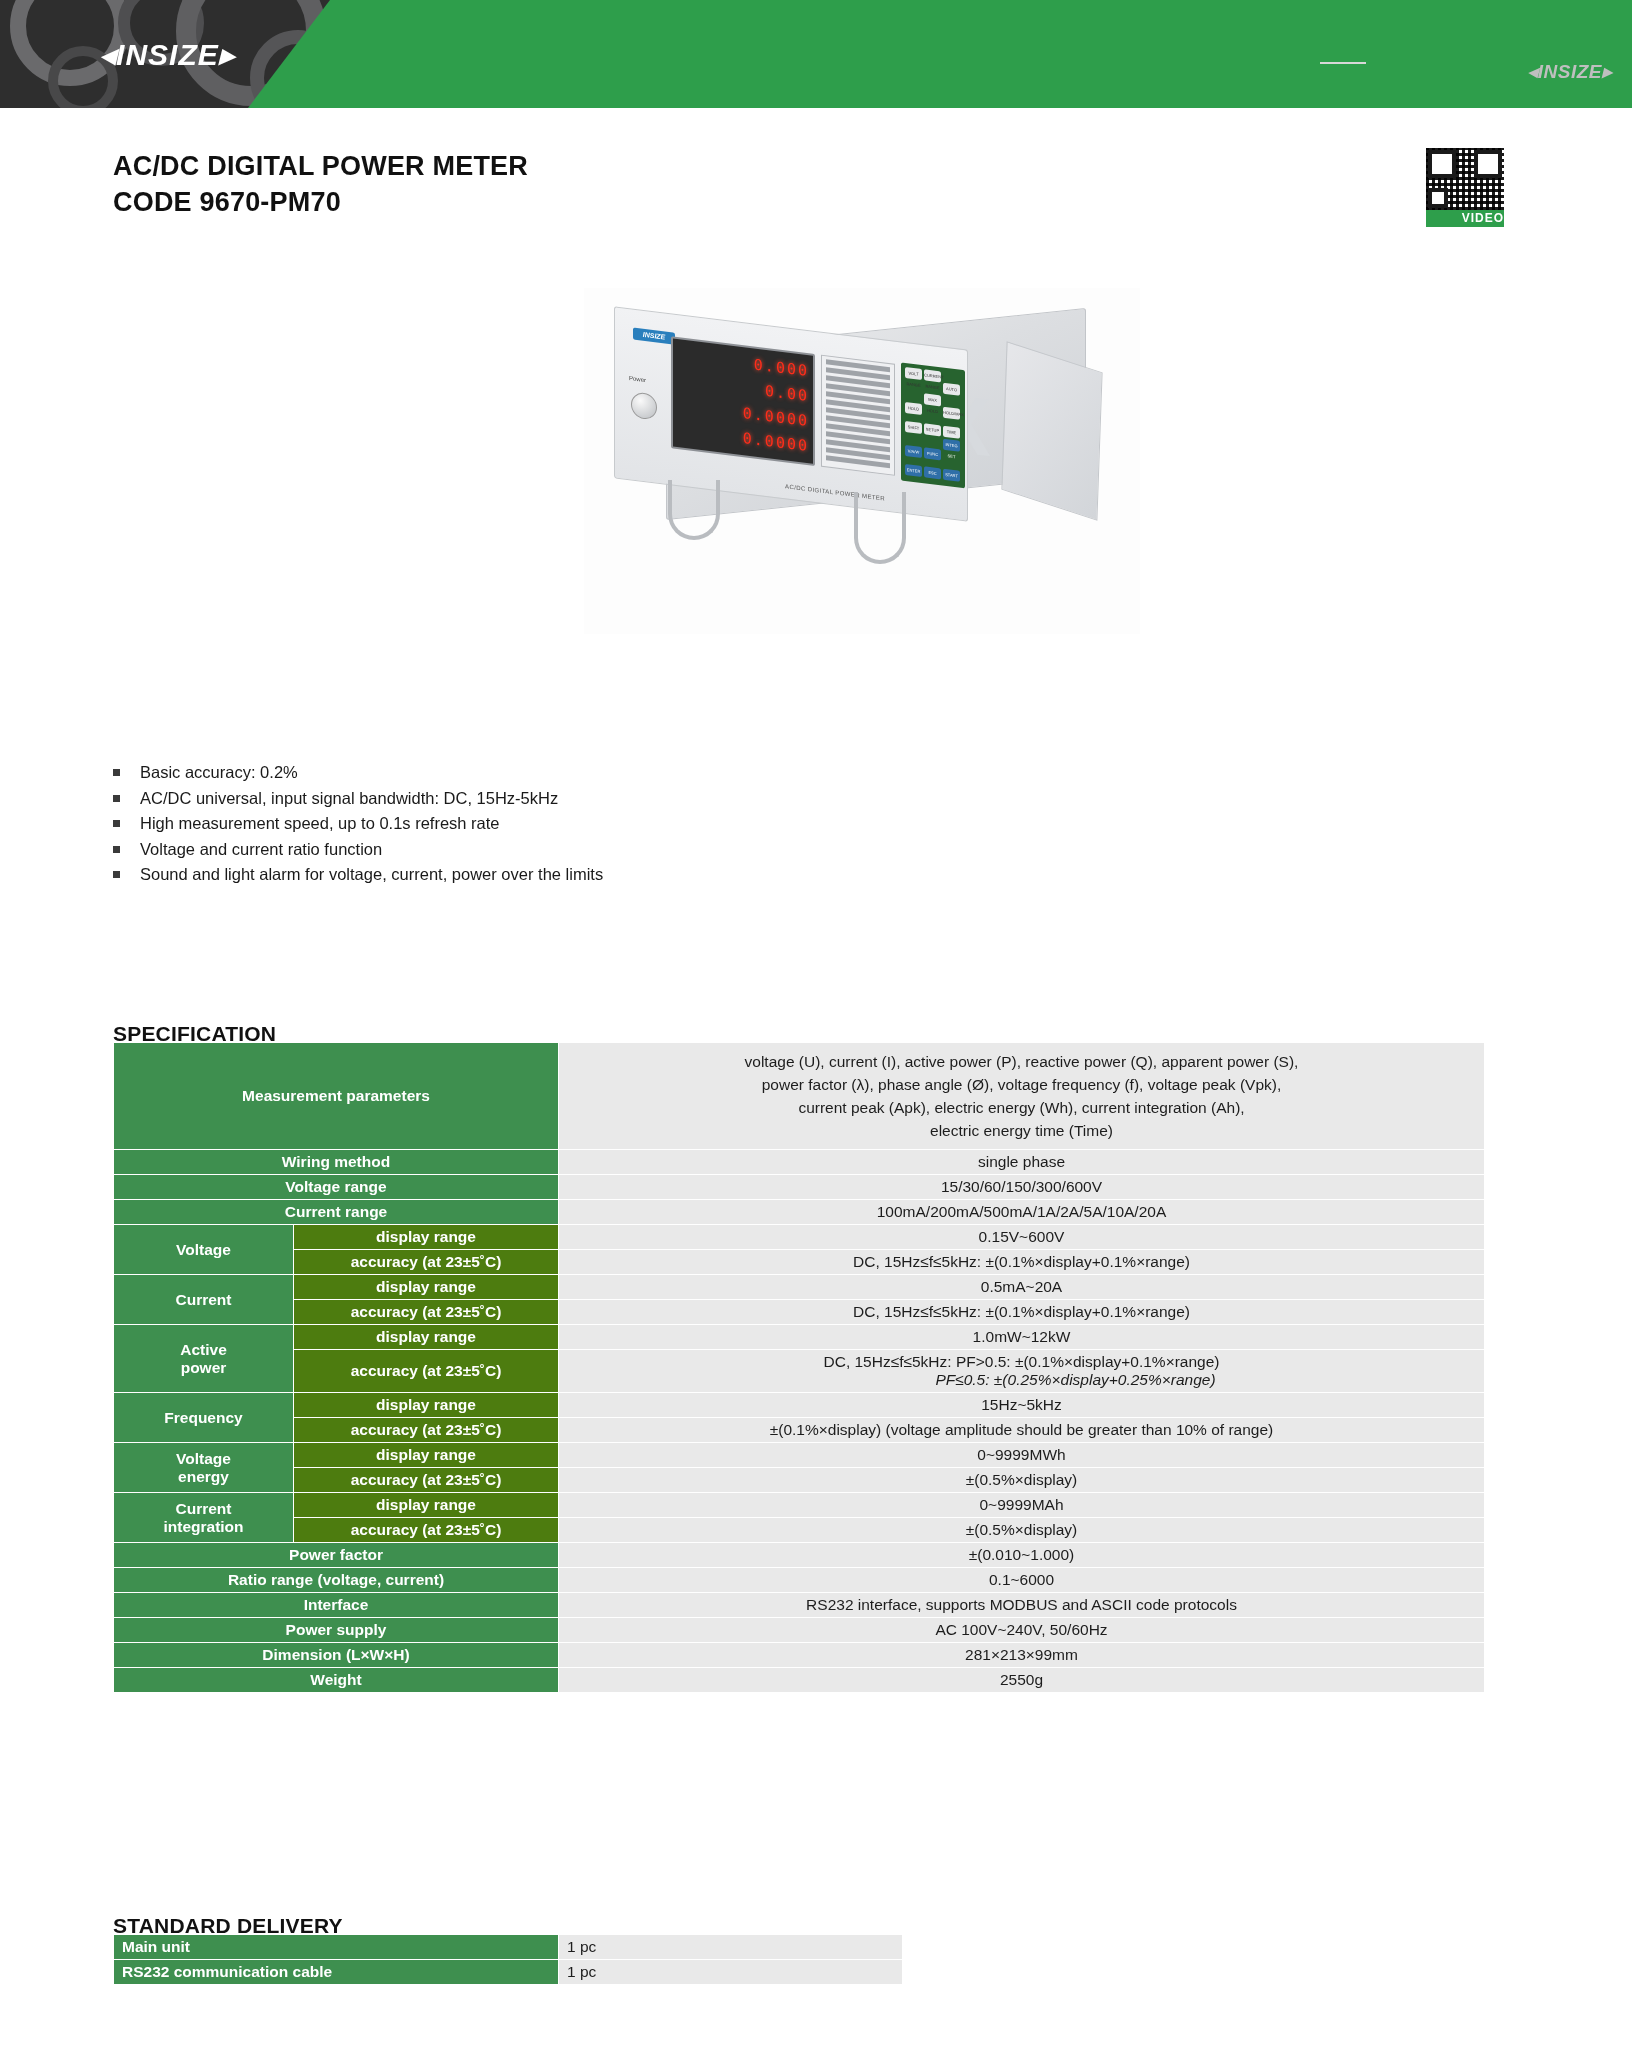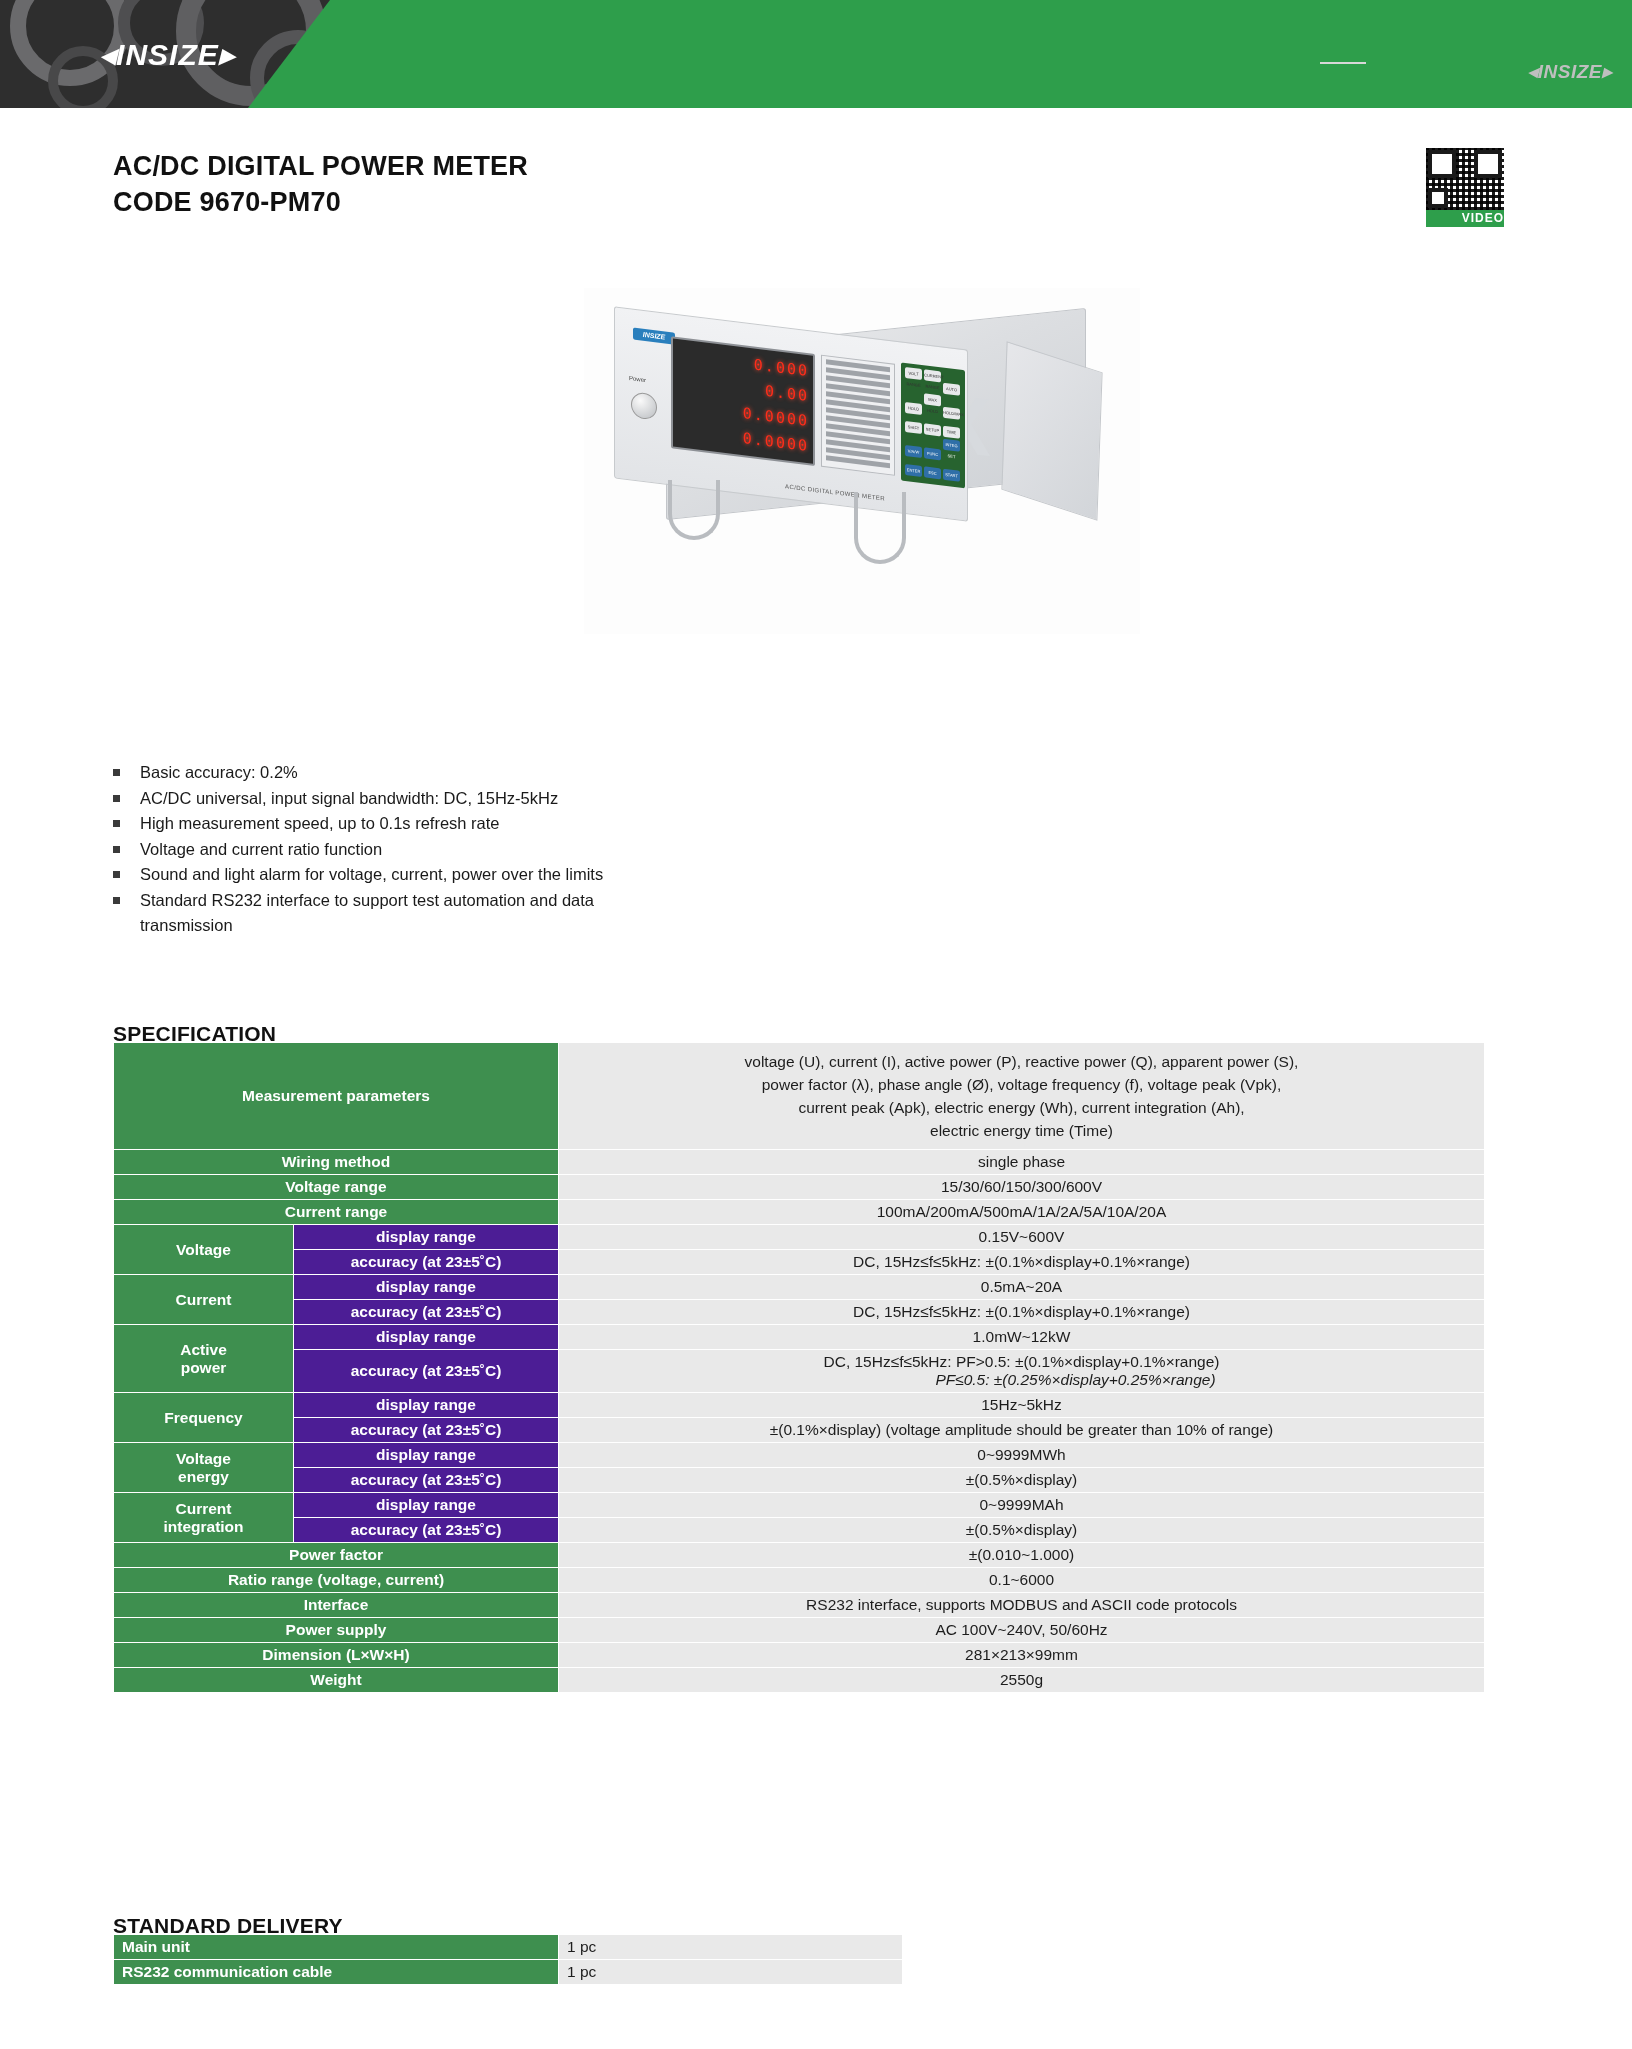--- a/index.html
+++ b/index.html
@@ -316,21 +316,21 @@
     vertical-align: middle;
     text-align: center;
   }
   td.k {
     background: #3e8f4f;
     color: #ffffff;
     font-weight: bold;
     padding-left: 14px;
   }
   td.k2 {
-    background: #4c1d95;
+    background: #4d7c0f;
     color: #ffffff;
     font-weight: bold;
     padding-left: 22px;
   }
   td.v {
     background: #e9e9e9;
     color: #1d1d1d;
     padding-left: 12px;
   }
   td.v.tall { line-height: 23px; padding-top: 7px; padding-bottom: 7px; }
@@ -445,25 +445,20 @@
     <span>High measurement speed, up to 0.1s refresh rate</span>
   </div>
   <div class="feature">
     <span class="bullet"></span>
     <span>Voltage and current ratio function</span>
   </div>
   <div class="feature">
     <span class="bullet"></span>
     <span>Sound and light alarm for voltage, current, power over the limits</span>
   </div>
-  <div class="feature">
-    <span class="bullet"></span>
-    <span>Standard RS232 interface to support test automation and data</span>
-    <span class="sub">transmission</span>
-  </div>
 </div>
 
 <div class="section-label" id="spec-label">SPECIFICATION</div>
 
 <table class="spec">
   <colgroup>
     <col style="width:180px">
     <col style="width:265px">
     <col>
   </colgroup>

